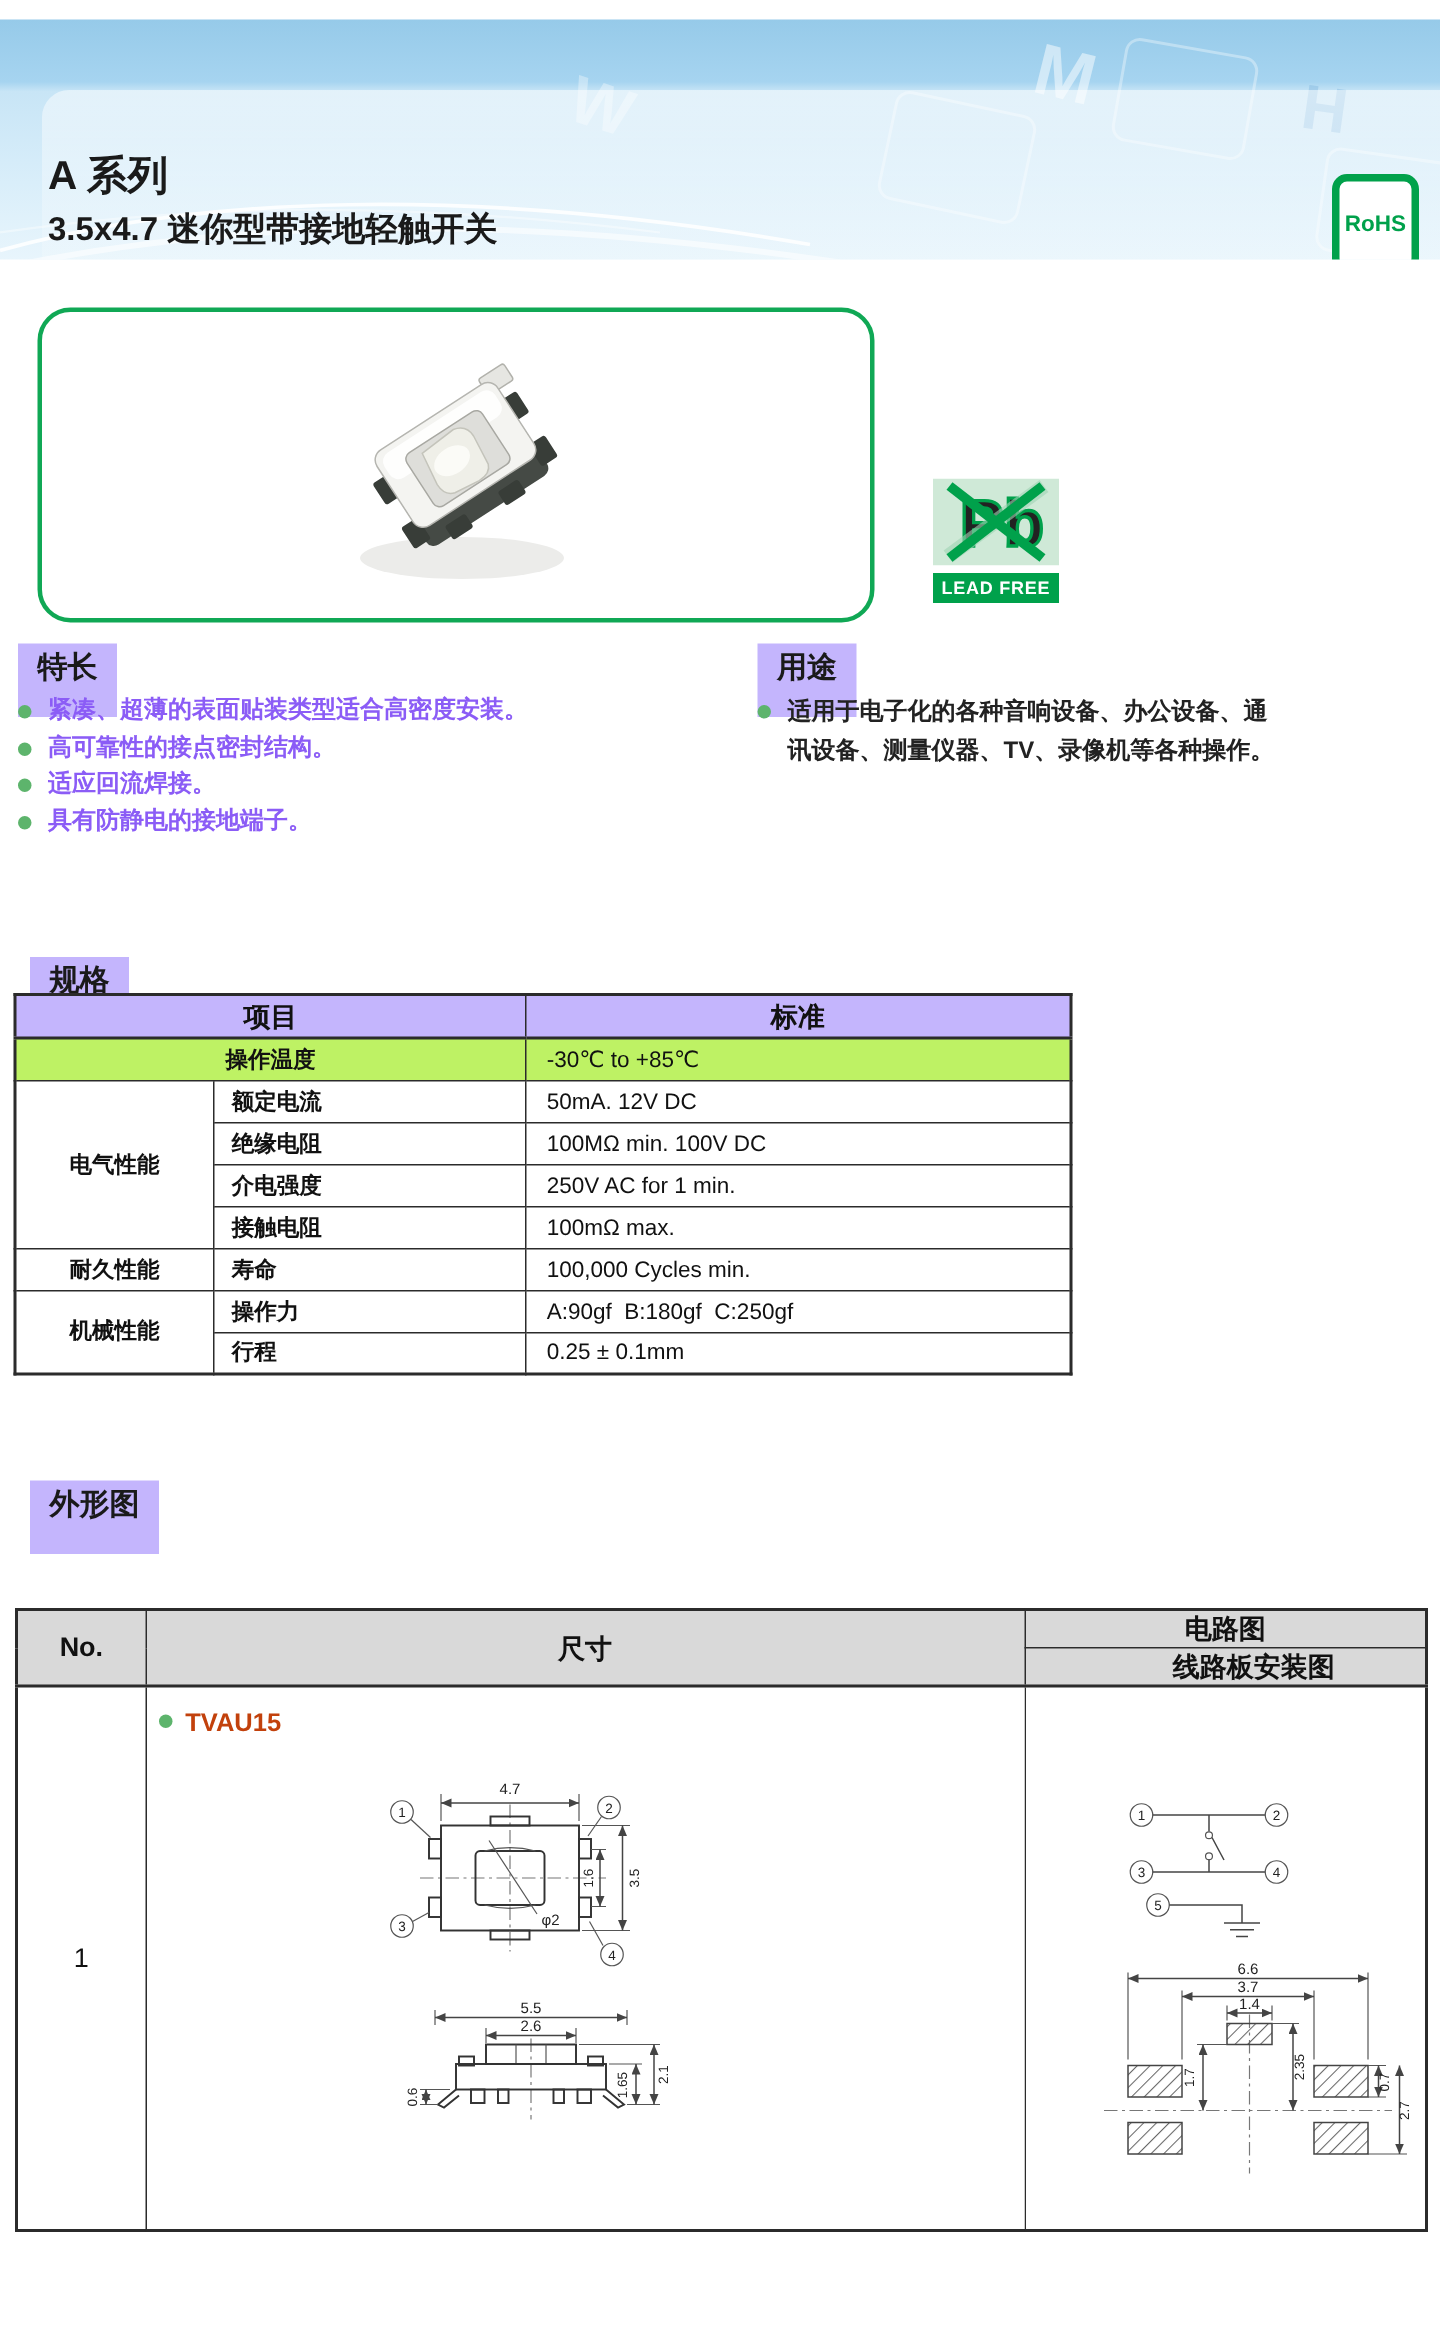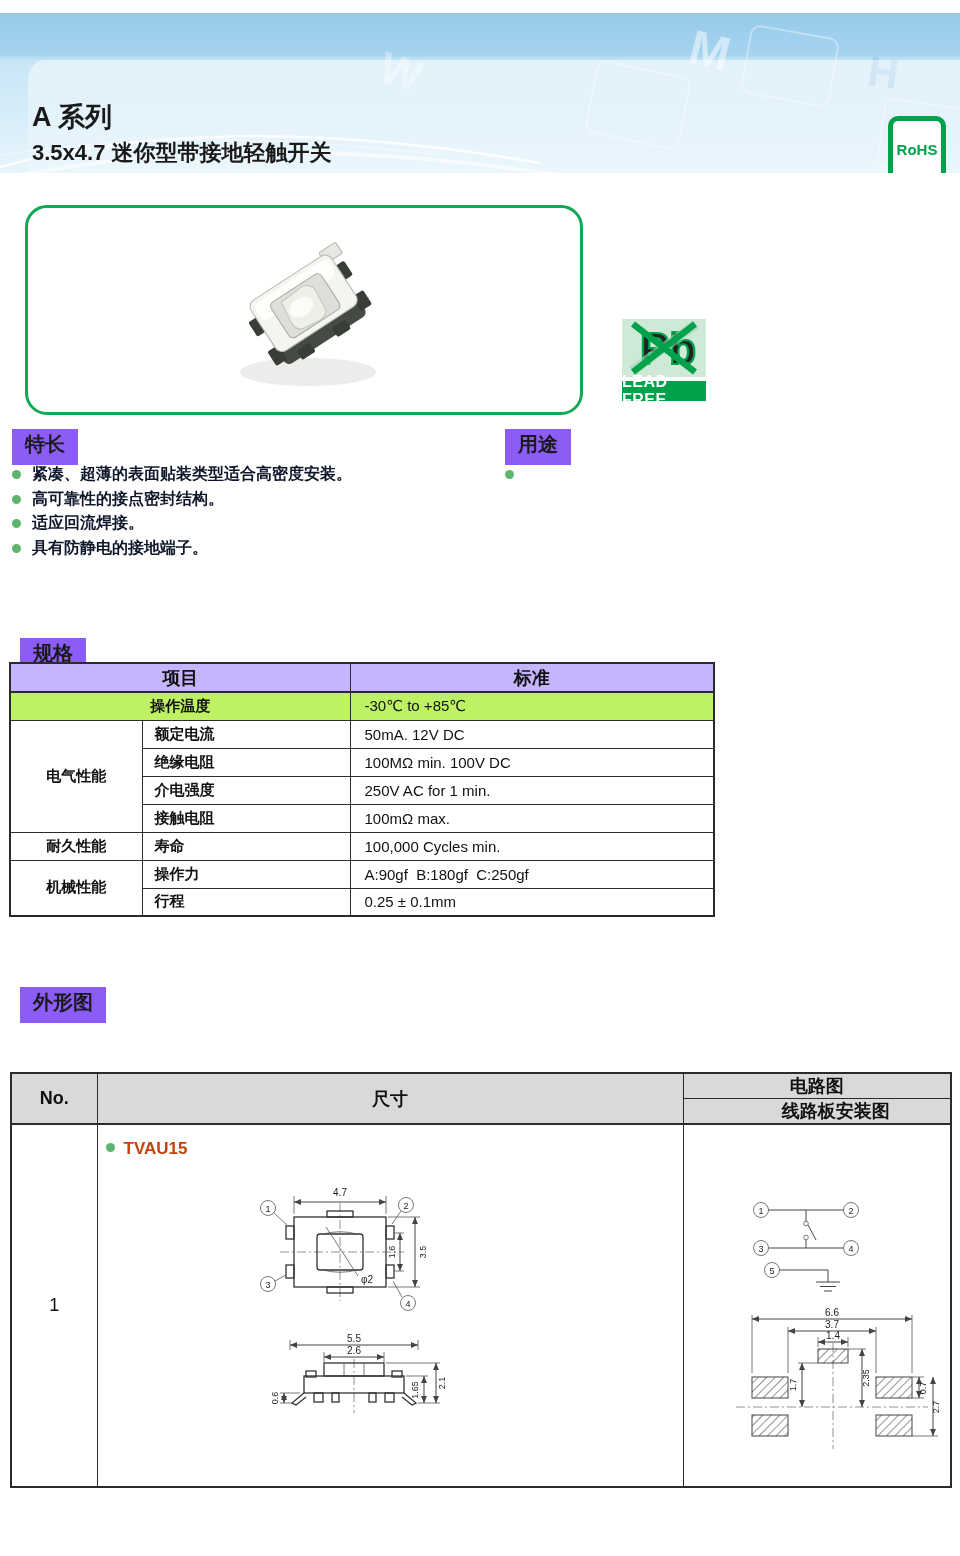--- a/index.html
+++ b/index.html
@@ -38,30 +38,30 @@
     color:#00a14b; font-weight:bold; font-size:15px;
   }
   
   .product-box {
     position:absolute; left:25px; top:205px; width:558px; height:210px;
     border:3px solid #10a855; border-radius:22px; background:#fff;
   }
   .switch-img { position:absolute; left:185px; top:12px; }
   
   .leadfree { position:absolute; left:622px; top:319px; width:84px; }
-  .lf-bar { height:20px; background:#00a14b; color:#fff; font-weight:bold; font-size:16px;
+  .lf-bar { height:20px; background:#00a14b; color:#fff; font-weight:bold; font-size:12px;
             display:flex; align-items:center; justify-content:center; letter-spacing:0.5px; }
   
   .sec-label {
-    position:absolute; background:#8b5cf6; color:#1a1a1a;
-    font-size:20px; font-weight:bold; padding:2px 13px 7px; display:inline-block;
+    position:absolute; background:#c4b5fd; color:#1a1a1a;
+    font-size:20px; font-weight:bold; padding:2px 13px 20px; display:inline-block;
   }
   .feat-list { position:absolute; left:12px; top:462px; width:480px; list-style:none; }
   .feat-list li { position:relative; padding-left:20px; line-height:24.7px;
-                  font-size:16px; font-weight:bold; color:#0f172a; }
+                  font-size:16px; font-weight:bold; color:#8b5cf6; }
   .app-block { position:absolute; left:505px; top:462px; width:352px; }
   .app-block .app-item { position:relative; padding-left:20px; line-height:26px;
                          font-size:16px; font-weight:bold; color:#222; }
   .dot { position:absolute; left:0; top:8px; width:9px; height:9px; border-radius:50%;
          background:#5db46c; }
   
   .spec-table {
     position:absolute; left:9px; top:662px; width:704px;
     border-collapse:collapse; table-layout:fixed; border:2px solid #2b2b2b;
     font-size:15px;
@@ -168,20 +168,21 @@
     <li><span class="dot"></span><span>紧凑、超薄的表面贴装类型适合高密度安装。</span></li>
     <li><span class="dot"></span><span>高可靠性的接点密封结构。</span></li>
     <li><span class="dot"></span><span>适应回流焊接。</span></li>
     <li><span class="dot"></span><span>具有防静电的接地端子。</span></li>
   </ul>
 
   <div class="sec-label" style="left:505px; top:429px;">用途</div>
   <div class="app-block">
     <div class="app-item">
       <span class="dot"></span>
+      <span>适用于电子化的各种音响设备、办公设备、通讯设备、测量仪器、TV、录像机等各种操作。</span>
     </div>
   </div>
 
   <div class="sec-label" style="left:20px; top:626px;margin-top:12px;">规格</div>
   <table class="spec-table">
     <colgroup>
         <col style="width:132px">
         <col style="width:208px">
         <col style="width:364px">
       </colgroup>

